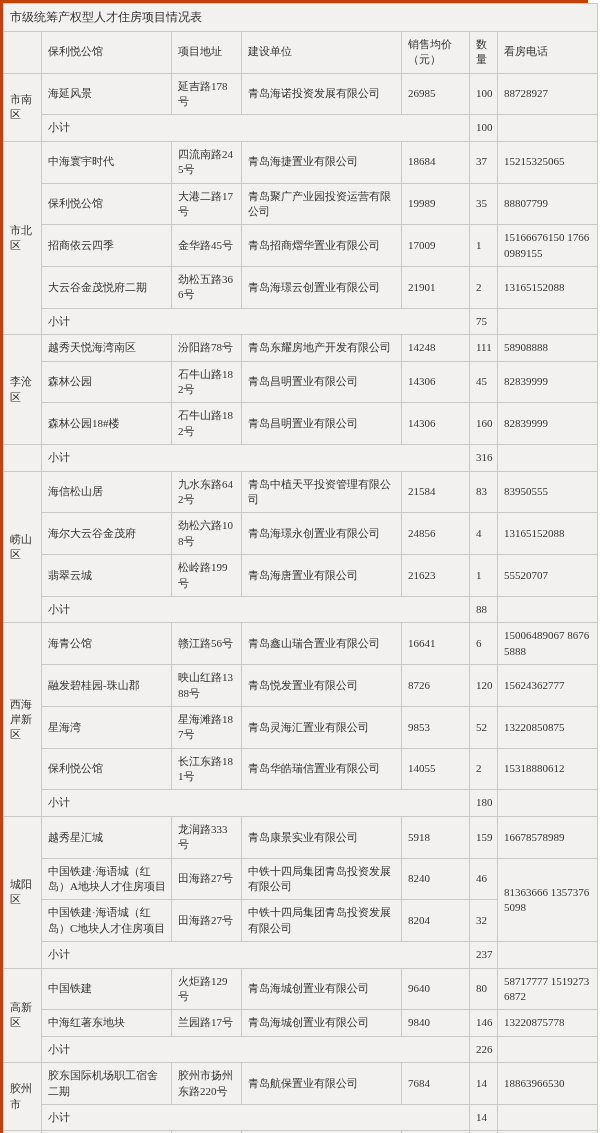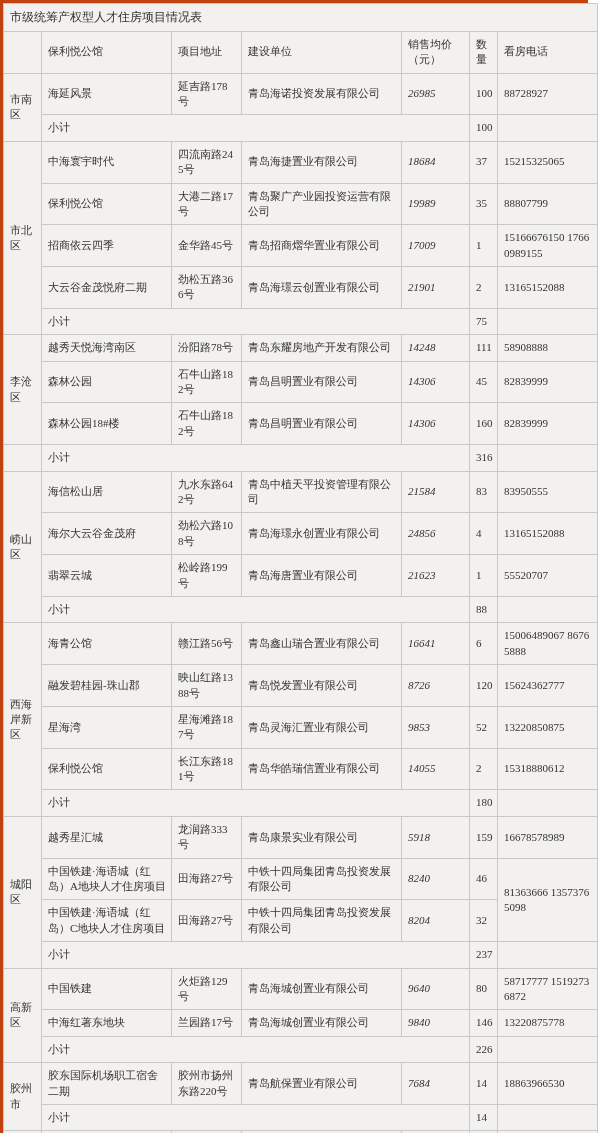--- a/index.html
+++ b/index.html
@@ -42,21 +42,21 @@
   td.district {
     padding-left: 4px;
     padding-right: 2px;
     margin-top: 36px;
   }
   td.qty {
     padding-left: 5px;
     padding-right: 2px;
     margin-left: 20px;
   }
-  td.price { padding-left: 6px; font-style: italic; }
+  td.price { padding-left: 6px; }
 </style>
 </head>
 <body>
 
 <div class="page">
   <table class="housing">
     <colgroup id="cols">
         <col style="width: 38px;">
         <col style="width: 130px;">
         <col style="width: 70px;">

